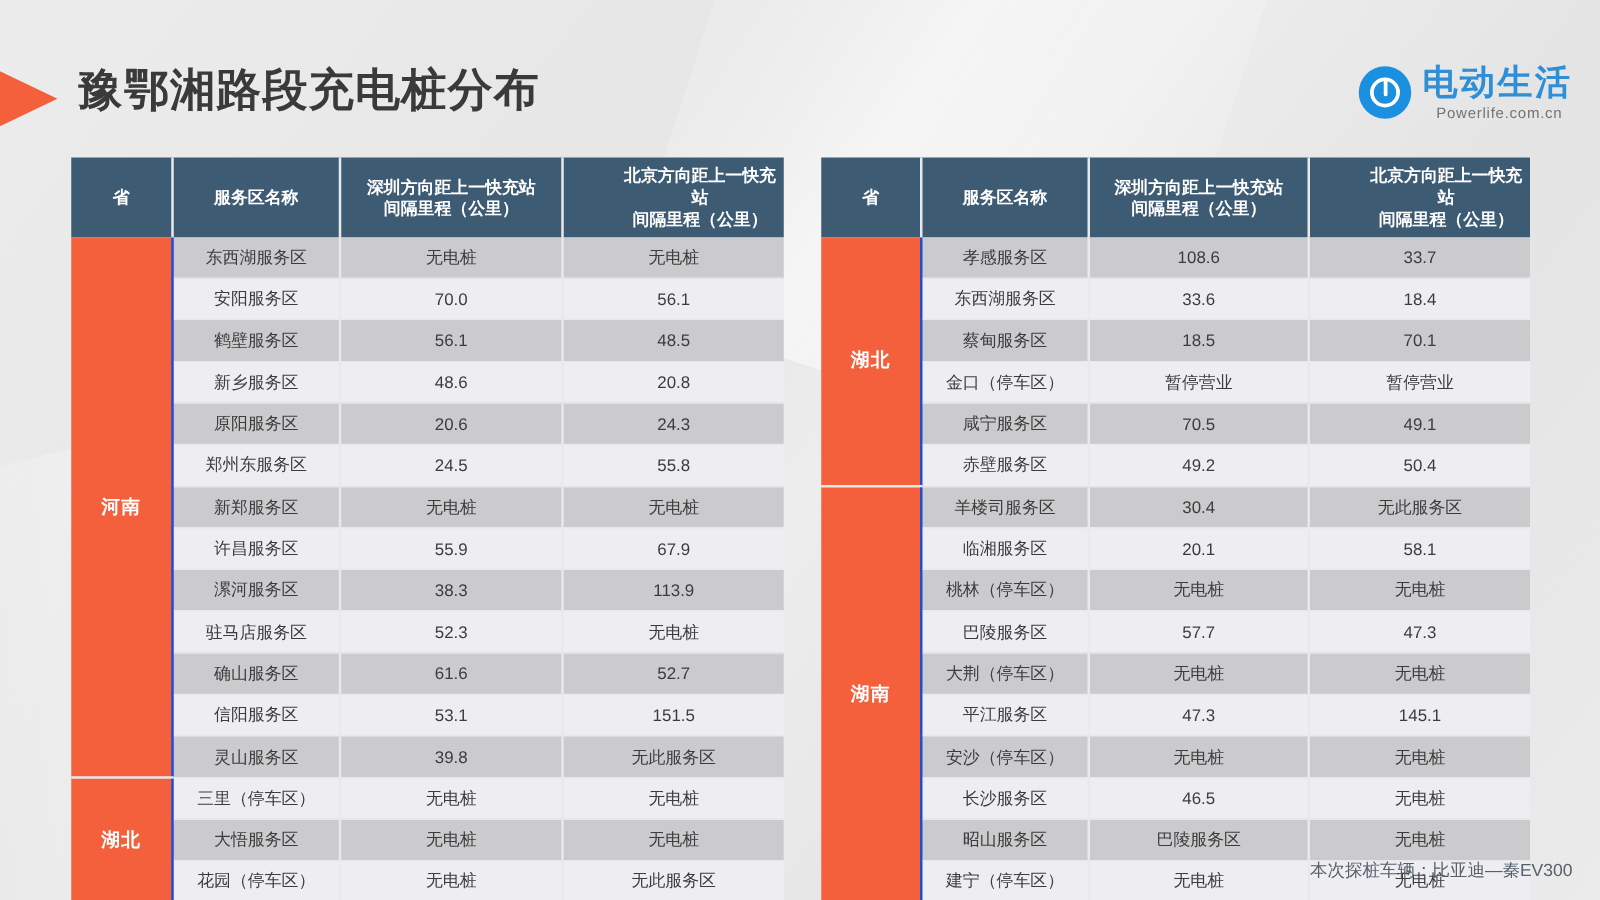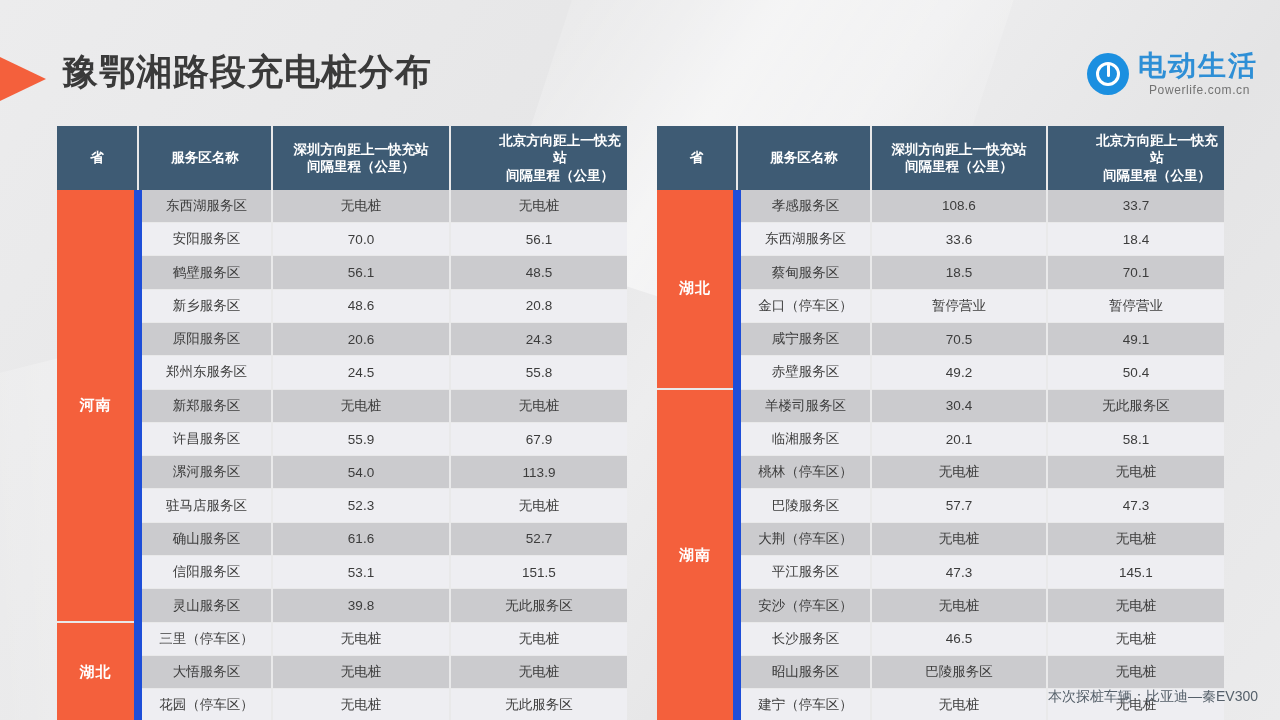--- a/index.html
+++ b/index.html
@@ -90,21 +90,21 @@
     white-space:nowrap;
   }
   .tbl td:last-child{border-right:none;}
 
   .row-odd td{background:#cbcbce;}
   .row-even td{background:#eeeef2;margin-top:28px;}
 
   td.prov{
     background:#f4603c !important;
     color:#ffffff;font-weight:bold;font-size:15px;
-    border-right:8px solid #1d4ed8;
+    border-right:2px solid #1d4ed8;
     border-bottom:2px solid #e9e9ea;
     letter-spacing:1px;
   }
 
   .c-prov{width:81px;}
   .c-name{width:134px;}
   .c-sz{width:178px;}
   .c-bj{width:177px;}
 
   #table-right .c-prov{width:80px;}
@@ -197,21 +197,21 @@
         <td>无电桩</td>
         <td>无电桩</td>
       </tr>
       <tr class="row-even">
         <td>许昌服务区</td>
         <td>55.9</td>
         <td>67.9</td>
       </tr>
       <tr class="row-odd">
         <td>漯河服务区</td>
-        <td>54.0</td>
+        <td>38.3</td>
         <td>113.9</td>
       </tr>
       <tr class="row-even">
         <td>驻马店服务区</td>
         <td>52.3</td>
         <td>无电桩</td>
       </tr>
       <tr class="row-odd">
         <td>确山服务区</td>
         <td>61.6</td>

